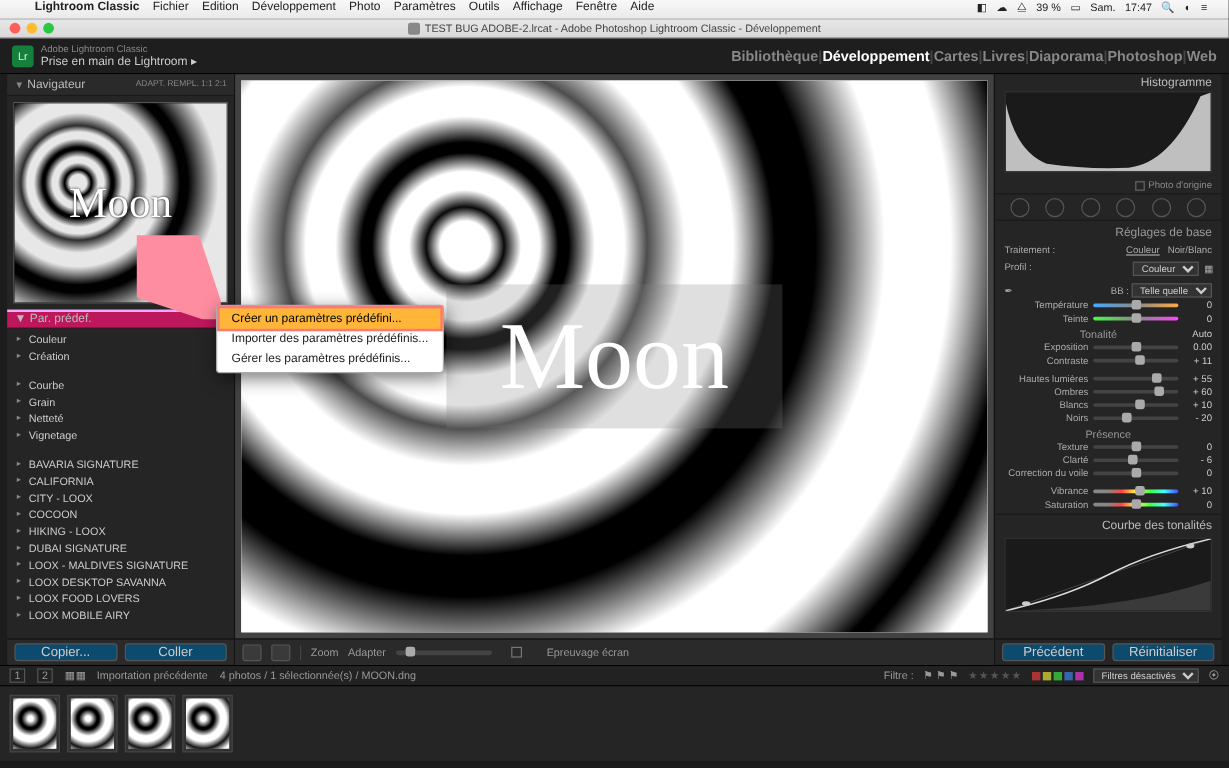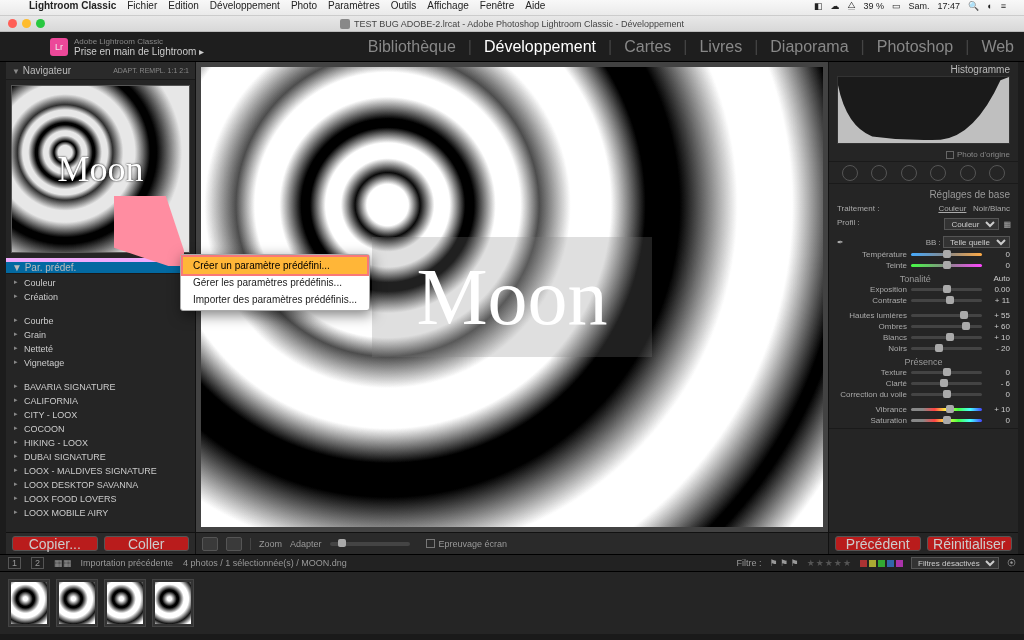--- a/index.html
+++ b/index.html
@@ -5,43 +5,43 @@
 * { margin: 0; padding: 0; box-sizing: border-box; font-family: -apple-system, "Helvetica Neue", Arial, sans-serif; }
 body { width: 1024px; height: 640px; background: #1a1a1a; overflow: hidden; position: relative; font-size: 10px; color: #aaa; }
 .mac-menubar { height: 16px; background: linear-gradient(#f8f8f8,#eaeaea); display: flex; align-items: flex-start; padding: 0 18px; font-size: 10px; color: #222; gap: 11px; border-bottom: 1px solid #ccc; }
 .mac-menubar .right { margin-left: auto; display: flex; gap: 8px; align-items: center; font-size: 9px; }
 .titlebar { height: 16px; background: linear-gradient(#e8e8e8,#d8d8d8); display: flex; align-items: center; font-size: 9px; color: #444; border-bottom: 1px solid #bbb; position: relative; }
 .traffic { display: flex; gap: 5px; margin-left: 8px; }
 .traffic span { width: 9px; height: 9px; border-radius: 50%; display: inline-block; }
 .traffic .r { background: #ff5f57; } .traffic .y { background: #febc2e; } .traffic .g { background: #28c840; }
 .titlebar-title { position: absolute; left: 50%; transform: translateX(-50%); display: flex; align-items: center; gap: 4px; }
 .app-topbar { height: 30px; background: #1e1e1e; display: flex; align-items: center; padding: 0 10px; border-bottom: 1px solid #000; }
-.app-logo { width: 18px; height: 18px; background: #ec4899; border-radius: 3px; display: flex; align-items: center; justify-content: center; font-size: 9px; font-weight: normal; color: #eee; margin-right: 6px; margin-left: 40px; }
+.app-logo { width: 18px; height: 18px; background: #15803d; border-radius: 3px; display: flex; align-items: center; justify-content: center; font-size: 9px; font-weight: normal; color: #eee; margin-right: 6px; }
 .app-title-block .line1 { font-size: 8px; color: #888; }
 .app-title-block .line2 { font-size: 10px; color: #ccc; }
-.module-picker { margin-left: auto; display: flex; gap: 12px; font-size: 16px; color: #888; }
+.module-picker { margin-left: auto; display: flex; font-size: 12px; color: #888; font-weight: bold; }
 .module-picker span { cursor: pointer; }
 .module-picker span.active { color: #fff; }
 .module-picker .sep { color: #444; }
 .workspace { display: flex; height: 492px; background: #2a2a2a; }
 .panel-left, .panel-right { background: #252525; color: #bbb; font-size: 9px; }
 .panel-left { width: 190px; border-right: 1px solid #111; display: flex; flex-direction: column; }
 .panel-right { width: 190px; border-left: 1px solid #111; display: flex; flex-direction: column; overflow: hidden; }
 .panel-header { height: 18px; background: #2a2a2a; display: flex; align-items: center; padding: 0 6px; font-size: 10px; border-bottom: 1px solid #1a1a1a; justify-content: space-between; }
 .panel-header .tri { font-size: 8px; color: #888; }
 .navigator-prev { height: 168px; margin: 5px; border: 1px solid #555; background: #111; position: relative; overflow: hidden; display: flex; align-items: center; justify-content: center; }
 .moon-graphic { font-family: "Brush Script MT", cursive; color: #fff; font-size: 36px; text-shadow: 0 0 2px #000; }
 .navigator-prev::before { content:""; position:absolute; inset:0; background: radial-gradient(circle at 30% 40%, #fff 0%, #ddd 4%, #333 7%, #fff 12%, #222 18%, #fff 25%, #555 30%, #fff 40%, #222 55%, #fff 80%); filter: contrast(180%) grayscale(100%) blur(0.3px); opacity: 0.9;}
 .preset-section { flex: 1; overflow-y: auto; }
-.sect-hdr { height: 16px; display: flex; align-items: center; padding: 0 6px; font-size: 10px; background: #0369a1; border-top: 4px solid #f0abfc; border-bottom: 1px solid #1a1a1a; justify-content: space-between; }
+.sect-hdr { height: 16px; display: flex; padding: 0 6px; font-size: 10px; background: #be185d; border-top: 2px solid #f0abfc; border-bottom: 1px solid #1a1a1a; justify-content: space-between; }
 .preset-list { padding: 2px 0; }
 .preset-item { padding: 2px 6px 2px 18px; font-size: 9px; color: #ccc; position: relative; cursor: pointer; white-space: nowrap; overflow: hidden; text-overflow: ellipsis; }
 .preset-item::before { content: "▸"; position: absolute; left: 8px; font-size: 7px; color: #888; }
 .left-foot { height: 22px; background: #2a2a2a; border-top: 1px solid #111; display: flex; gap: 6px; padding: 3px 6px; }
-.btn { flex: 1; background: #b91c1c; border: 1px solid #555; border-radius: 3px; font-size: 14px; color: #ccc; display: flex; align-items: center; justify-content: center; cursor: pointer; }
+.btn { flex: 1; background: #0c4a6e; border: 1px solid #555; border-radius: 3px; font-size: 11px; color: #ccc; display: flex; align-items: center; justify-content: center; cursor: pointer; }
 .center { flex: 1; background: #424242; display: flex; flex-direction: column; position: relative; }
 .canvas { flex: 1; margin: 5px; background: #fff; position: relative; overflow: hidden; display: flex; align-items: center; justify-content: center; }
 .canvas-bg { position: absolute; inset: 0; background: radial-gradient(circle at 30% 30%, #fff 0%, #eee 3%, #444 6%, #fff 10%, #222 15%, #fff 22%, #666 28%, #fff 38%, #111 50%, #fff 70%, #333 85%, #fff 100%); filter: contrast(200%) grayscale(100%); }
 .moon-overlay { position: absolute; left: 50%; top: 50%; transform: translate(-50%,-50%); width: 280px; height: 120px; background: rgba(128,128,128,0.25); display: flex; align-items: center; justify-content: center; }
 .moon-overlay span { font-family: "Brush Script MT", cursive; font-size: 80px; color: #fff; }
 .center-toolbar { height: 22px; background: #2a2a2a; border-top: 1px solid #111; display: flex; align-items: center; padding: 0 6px; gap: 8px; font-size: 9px; color: #999; }
 .center-toolbar .iconbox { width: 16px; height: 14px; background: #3a3a3a; border: 1px solid #555; border-radius: 2px; }
 .histogram-panel { height: 86px; padding: 4px 6px; position: relative; }
 .histogram-panel .title { position: absolute; right: 8px; top: 2px; font-size: 10px; }
 .histogram { position: absolute; left: 8px; right: 8px; top: 14px; bottom: 4px; background: #1a1a1a; border: 1px solid #333; overflow: hidden; }
@@ -201,21 +201,21 @@
     </div>
     <div class="center-toolbar">
       <div class="iconbox"></div>
       <div class="iconbox"></div>
       <div style="width:1px;height:12px;background:#444"></div>
       <span>Zoom</span>
       <span>Adapter</span>
       <div style="flex:0 0 80px;height:4px;background:#444;border-radius:2px;position:relative">
           <span style="position:absolute;left:10%;top:-3px;width:8px;height:8px;background:#aaa;border-radius:2px"></span>
         </div>
-      <label style="display:flex;gap:4px;align-items:center;margin-left:8px">
+      <label style="display:flex;gap:21px;align-items:center;margin-left:8px">
           <span style="width:9px;height:9px;border:1px solid #777;display:inline-block"></span>
           <span>Epreuvage écran</span>
         </label>
     </div>
   </div>
 
   <div class="panel-right">
     <div class="histogram-panel">
       <span class="title">Histogramme</span>
       <div class="histogram">
@@ -363,20 +363,32 @@
           <div class="slider">
             <span class="label">Saturation</span>
             <span class="track grad-vib">
               <span class="thumb" style="left:50%"></span>
             </span>
             <span class="value">0</span>
           </div>
         </div>
     </div>
 
+    <div class="tone-curve-panel">
+      <div class="title">Courbe des tonalités</div>
+      <div class="curve-box">
+        <svg viewBox="0 0 100 60" preserveAspectRatio="none">
+          <line x1="0" y1="60" x2="100" y2="0" stroke="#555" stroke-width="0.5"></line>
+          <path d="M0,60 Q30,48 50,30 Q70,12 100,0" stroke="#ddd" fill="none" stroke-width="1.2"></path>
+          <path d="M0,60 L100,60 L100,35 Q60,58 0,60 Z" fill="#3a3a3a"></path>
+          <circle cx="10" cy="54" r="2" fill="#ccc"></circle>
+            <circle cx="90" cy="6" r="2" fill="#ccc"></circle>
+        </svg>
+      </div>
+    </div>
 
     <div style="flex:1"></div>
     <div class="right-foot">
       <div class="btn">Précédent</div>
       <div class="btn">Réinitialiser</div>
     </div>
   </div>
 
   <div class="edge-strip"></div>
 </div>
@@ -413,16 +425,16 @@
 <svg class="pink-arrow" viewBox="0 0 70 70">
   <defs>
       <marker id="ah" markerWidth="8" markerHeight="8" refX="6" refY="4" orient="auto">
         <path d="M0,0 L8,4 L0,8 Z" fill="#ff8da1"></path>
       </marker>
     </defs>
   <line x1="5" y1="5" x2="58" y2="58" stroke="#ff8da1" stroke-width="14" marker-end="url(#ah)"></line>
 </svg>
 
 <div class="ctx-menu" id="ctx-menu" style="left: 180px; top: 254px;">
-    <div class="ctx-item hl">Créer un paramètre prédéfini...</div>
+    <div class="ctx-item hl">Créer un paramètres prédéfini...</div>
+    <div class="ctx-item">Importer des paramètres prédéfinis...</div>
     <div class="ctx-item">Gérer les paramètres prédéfinis...</div>
-    <div class="ctx-item">Importer des paramètres prédéfinis...</div>
   </div>
 
 </body></html>

